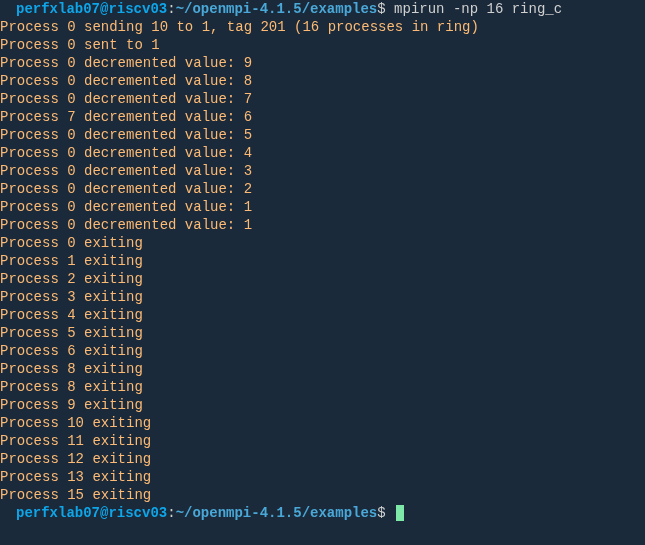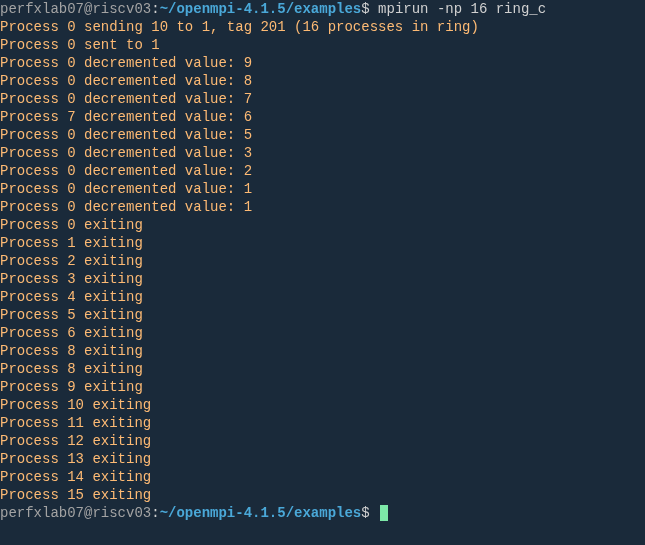--- a/index.html
+++ b/index.html
@@ -17,22 +17,23 @@
       height: 545px;
       overflow: hidden;
     }
     .terminal {
       padding: 0;
     }
     .line {
       white-space: pre;
     }
     .user-host {
-      color: #a3a3a3;
-      font-weight: normal;
+      color: #0ea5e9;
+      font-weight: bold;
+      margin-left: 16px;
     }
     .colon {
       color: #d0d0d0;
     }
     .path {
       color: #4aa8d8;
       font-weight: bold;
     }
     .dollar {
       color: #d0d0d0;
@@ -58,35 +59,35 @@
 <div class="terminal">
   <div class="line"><span class="user-host">perfxlab07@riscv03</span><span class="colon">:</span><span class="path">~/openmpi-4.1.5/examples</span><span class="dollar">$</span><span class="command"> mpirun -np 16 ring_c</span></div>
   <div id="output-container">
       <div class="line output">Process 0 sending 10 to 1, tag 201 (16 processes in ring)</div>
       <div class="line output">Process 0 sent to 1</div>
       <div class="line output">Process 0 decremented value: 9</div>
       <div class="line output">Process 0 decremented value: 8</div>
       <div class="line output">Process 0 decremented value: 7</div>
       <div class="line output">Process 7 decremented value: 6</div>
       <div class="line output">Process 0 decremented value: 5</div>
+      <div class="line output">Process 0 decremented value: 4</div>
       <div class="line output">Process 0 decremented value: 3</div>
       <div class="line output">Process 0 decremented value: 2</div>
       <div class="line output">Process 0 decremented value: 1</div>
       <div class="line output">Process 0 decremented value: 1</div>
       <div class="line output">Process 0 exiting</div>
       <div class="line output">Process 1 exiting</div>
       <div class="line output">Process 2 exiting</div>
       <div class="line output">Process 3 exiting</div>
       <div class="line output">Process 4 exiting</div>
       <div class="line output">Process 5 exiting</div>
       <div class="line output">Process 6 exiting</div>
       <div class="line output">Process 8 exiting</div>
       <div class="line output">Process 8 exiting</div>
       <div class="line output">Process 9 exiting</div>
       <div class="line output">Process 10 exiting</div>
       <div class="line output">Process 11 exiting</div>
       <div class="line output">Process 12 exiting</div>
       <div class="line output">Process 13 exiting</div>
-      <div class="line output">Process 14 exiting</div>
       <div class="line output">Process 15 exiting</div>
     </div>
   <div class="line"><span class="user-host">perfxlab07@riscv03</span><span class="colon">:</span><span class="path">~/openmpi-4.1.5/examples</span><span class="dollar">$</span><span class="command"> </span><span class="cursor"></span></div>
 </div>
 
 </body></html>

